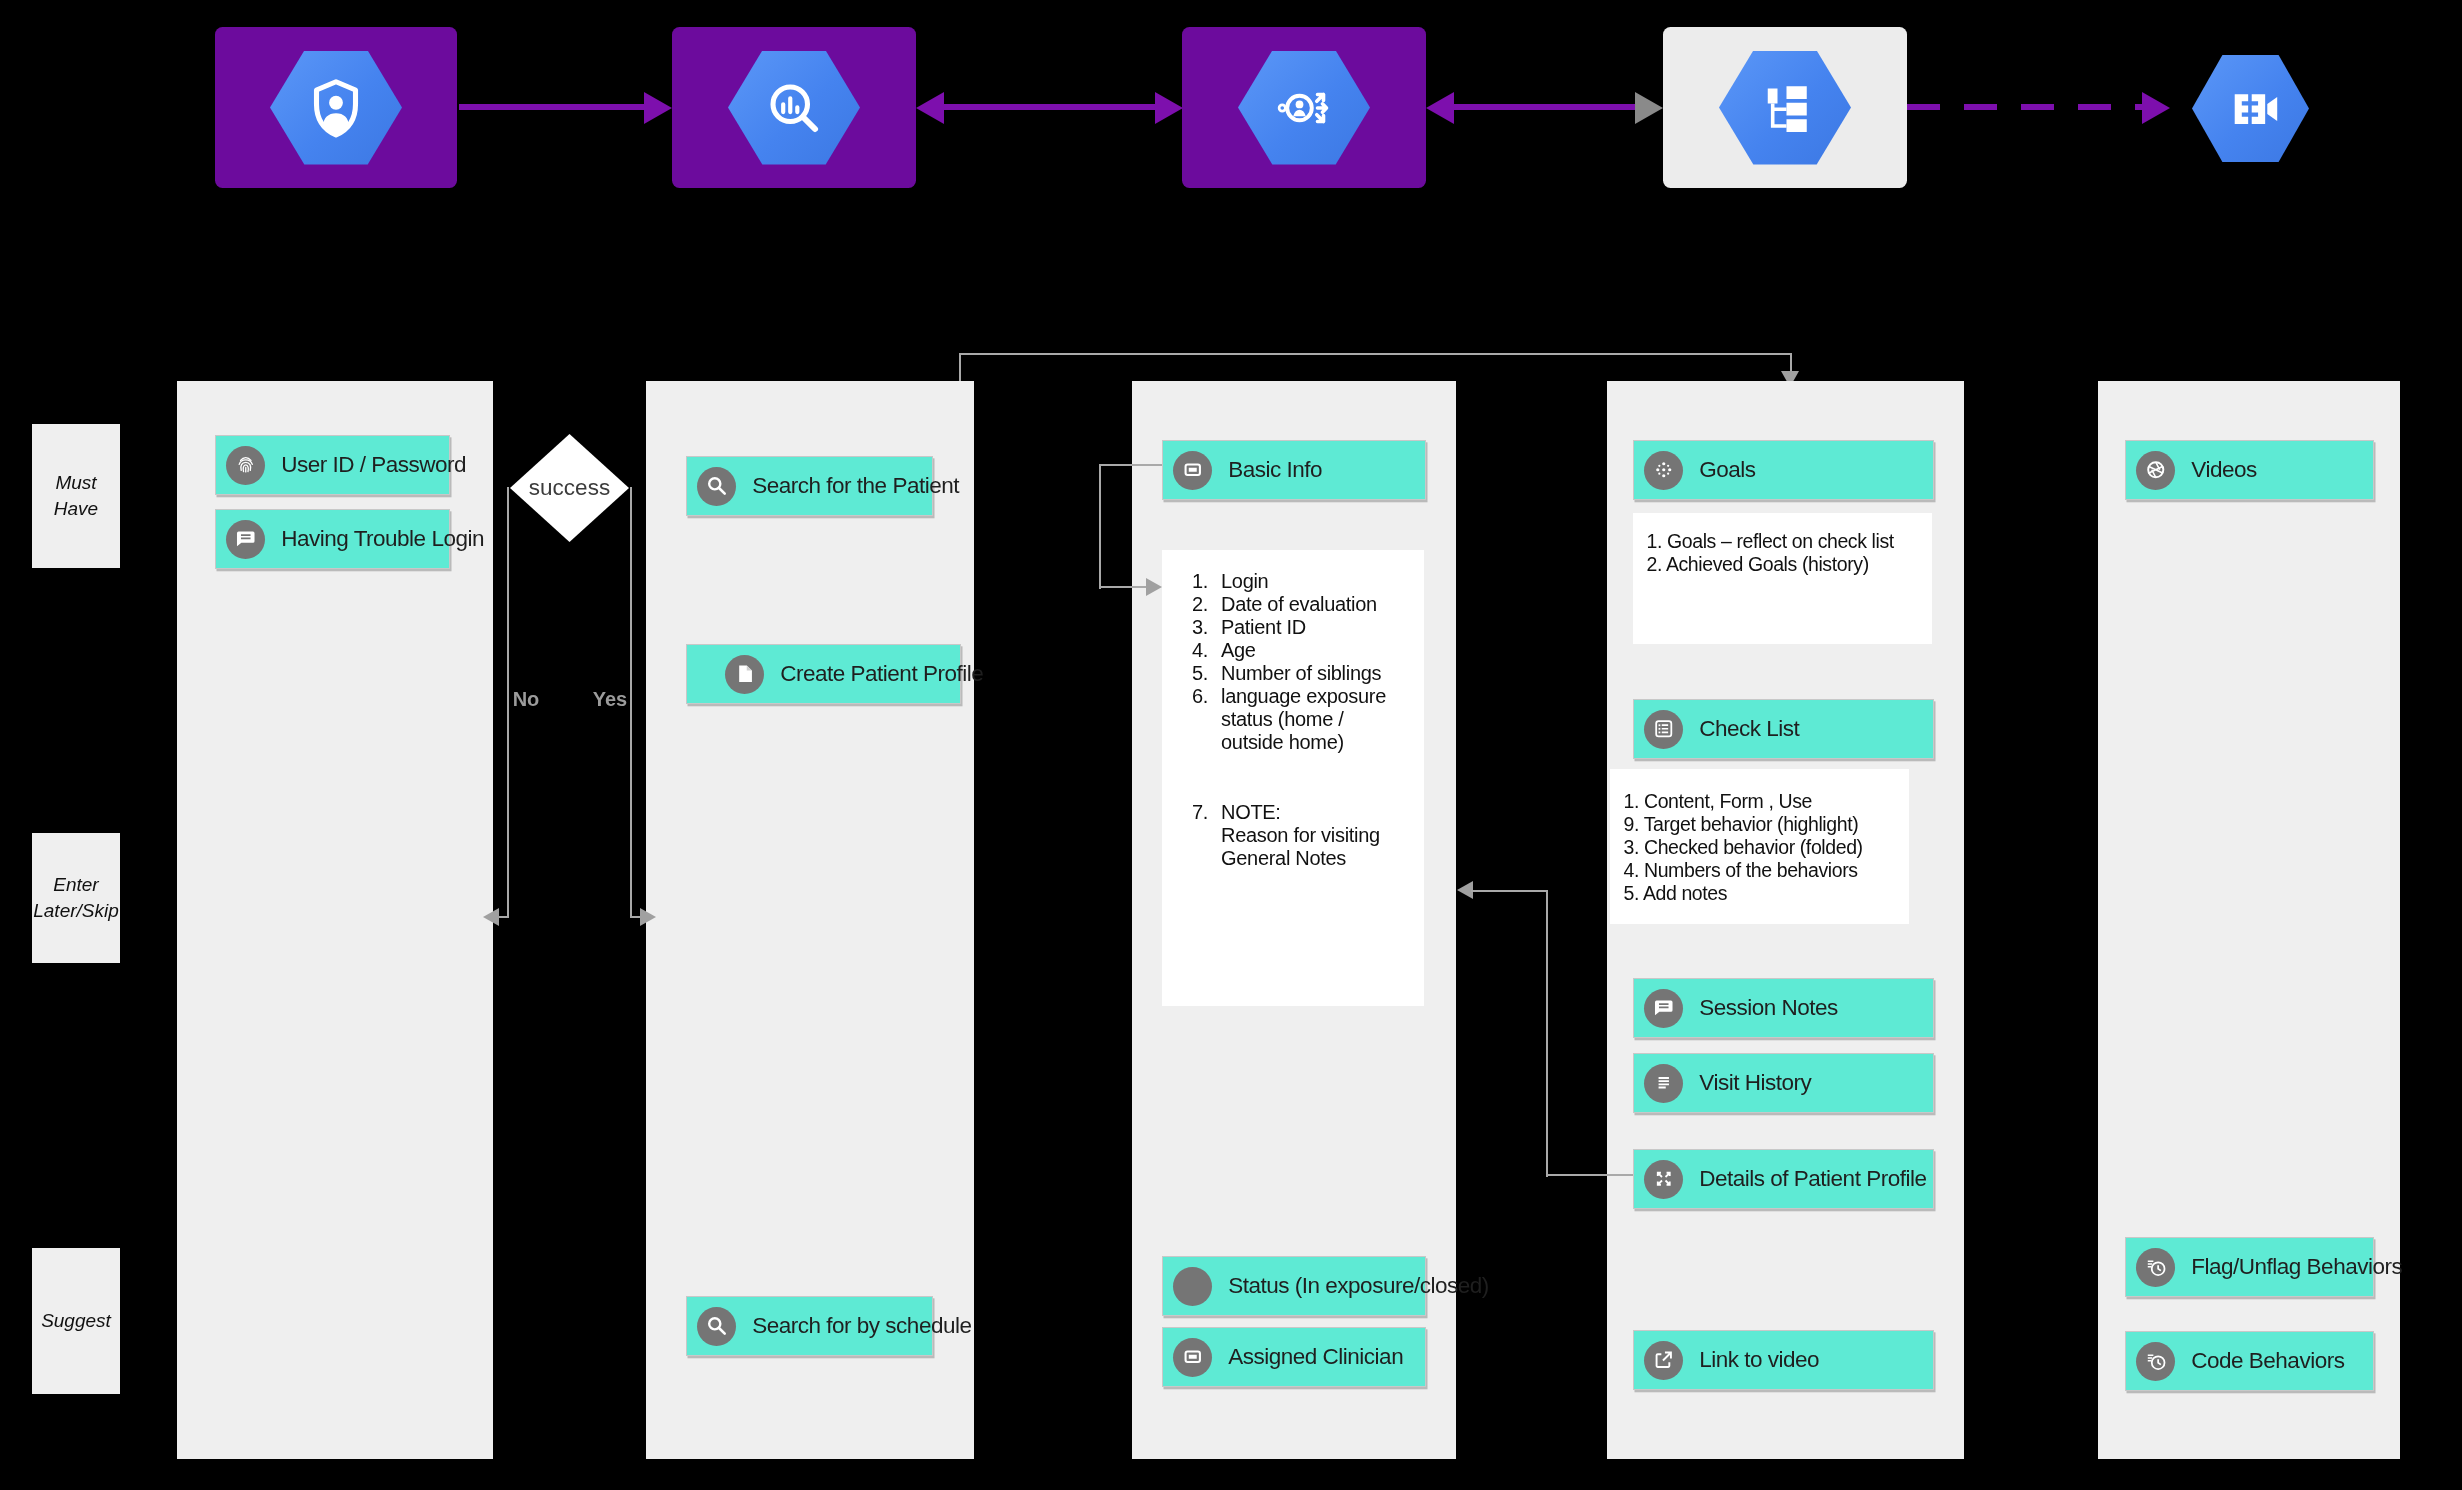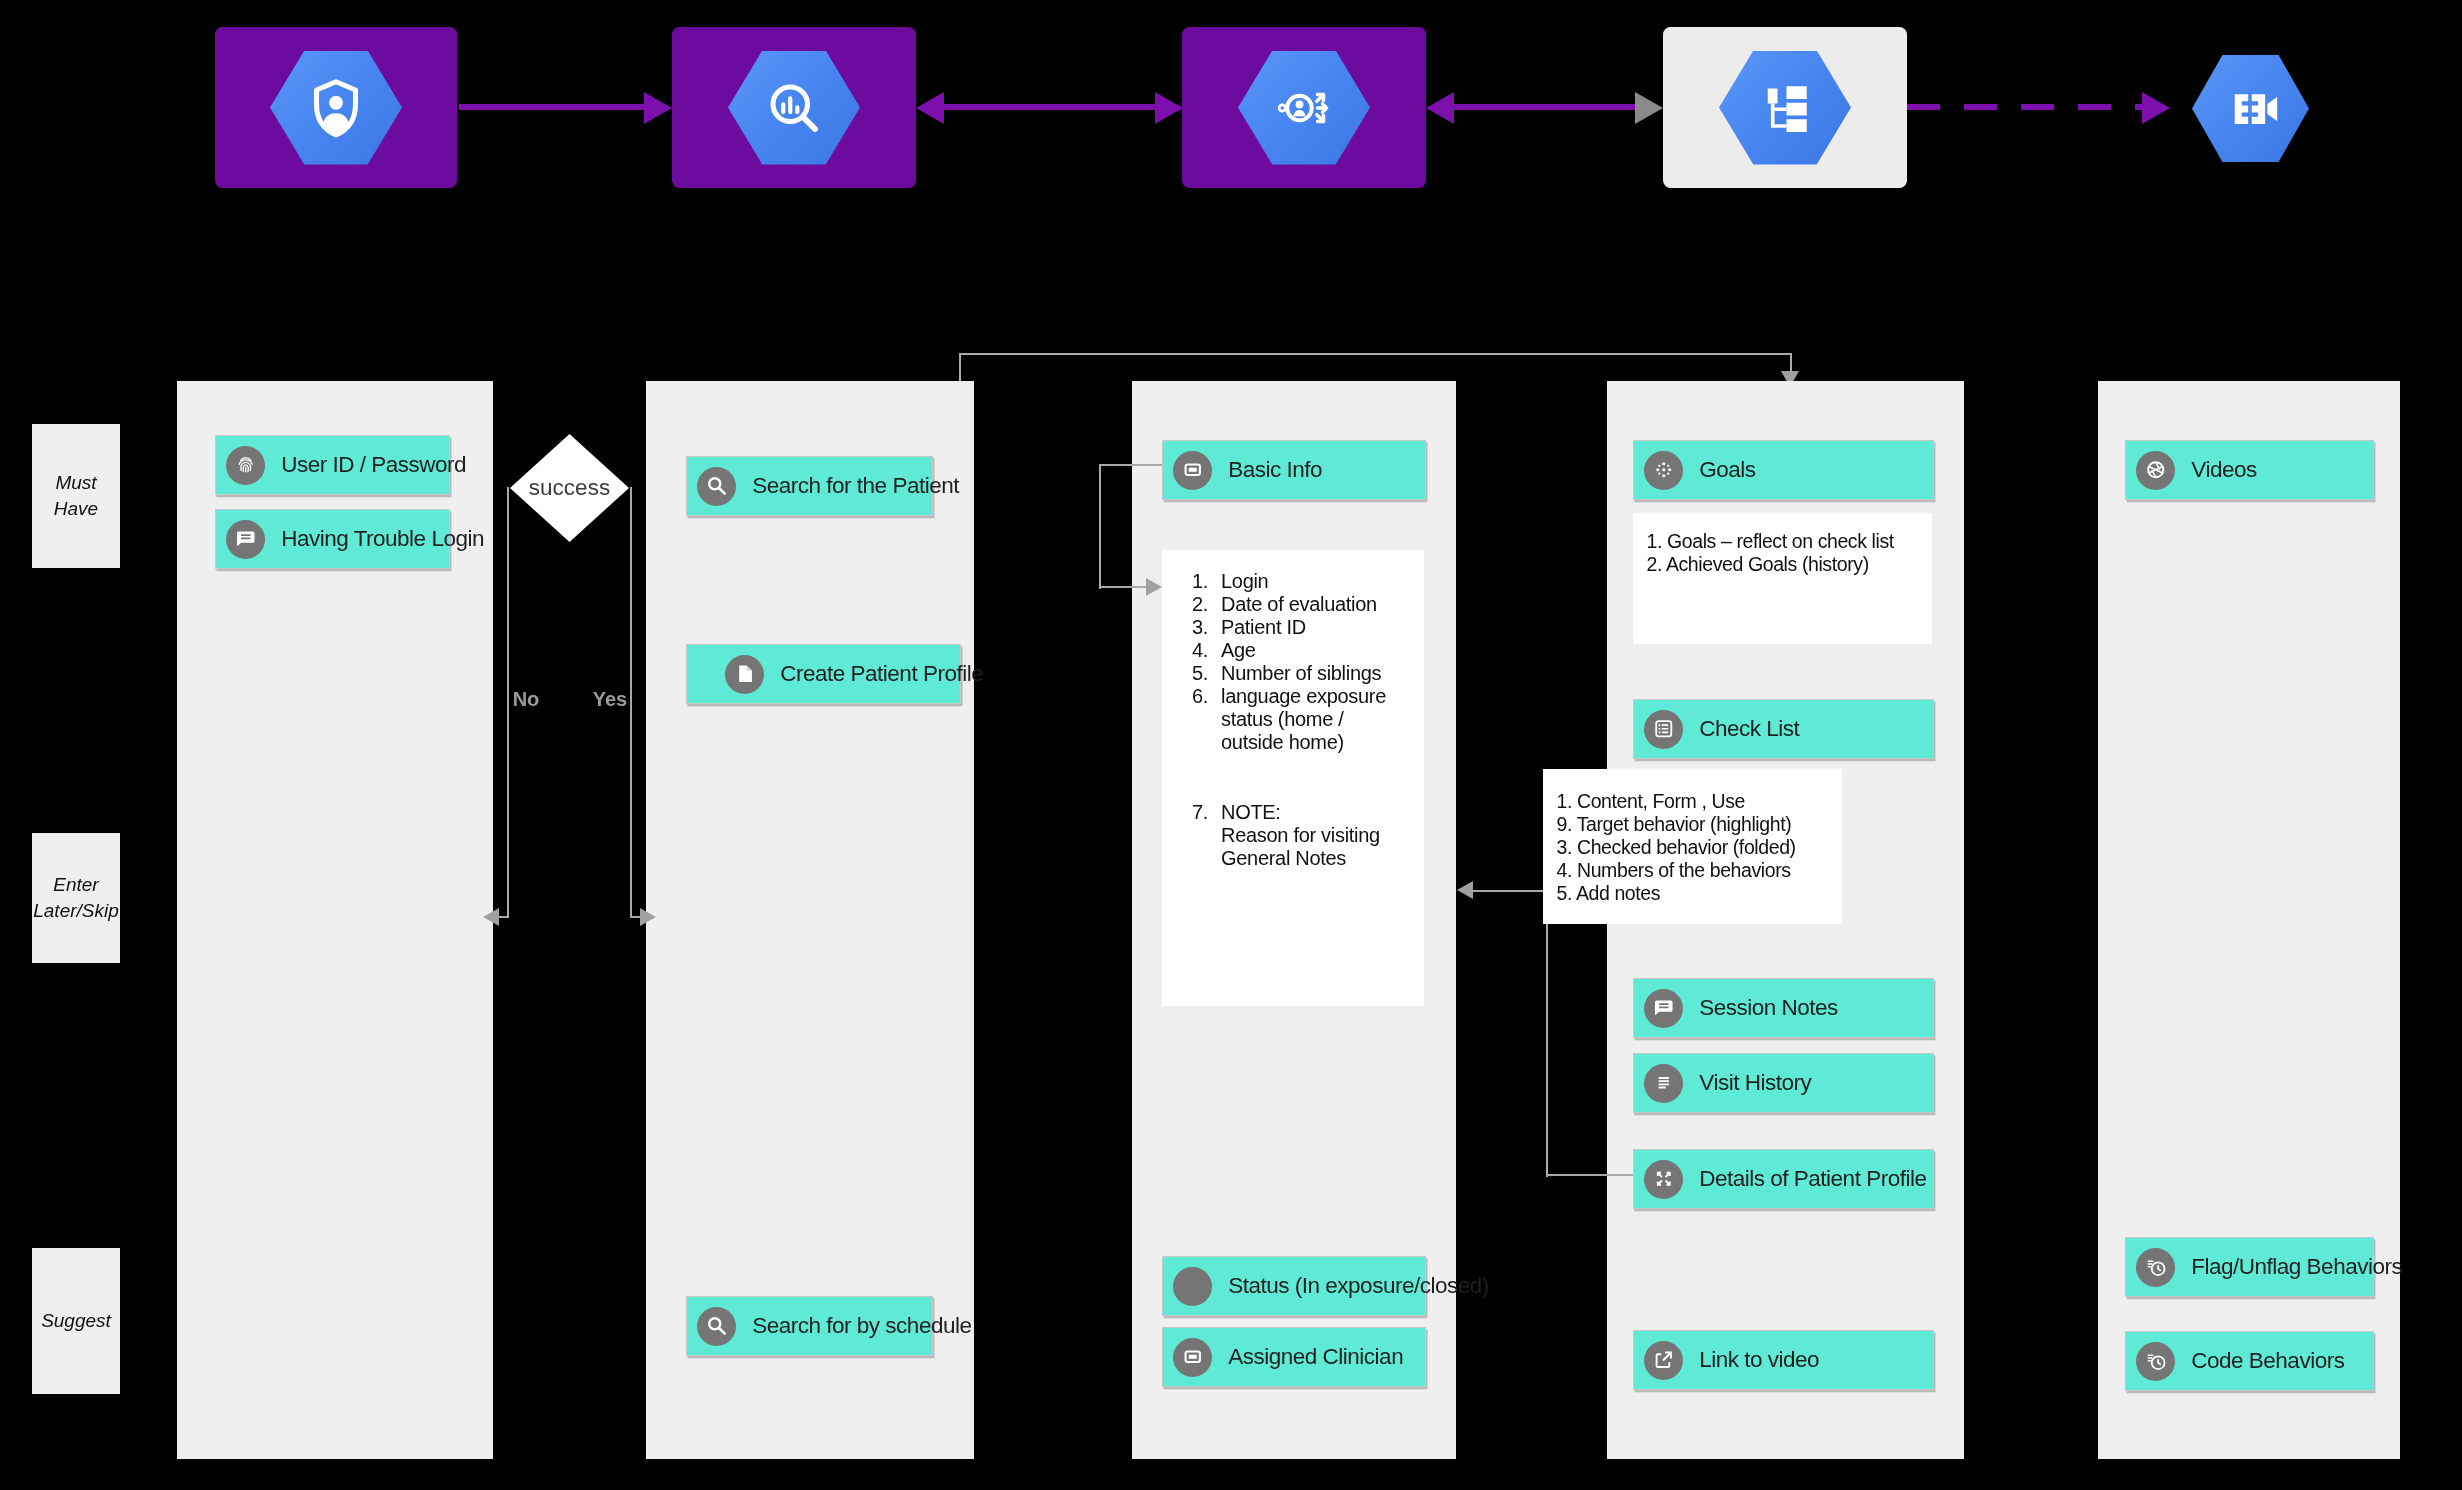--- a/index.html
+++ b/index.html
@@ -328,21 +328,21 @@
           </g>
         <g fill="#fff">
             <rect x="9.5" y="10.5" width="2.2" height="2.2"></rect>
             <rect x="9.5" y="15" width="2.2" height="2.2"></rect>
             <rect x="9.5" y="19.5" width="2.2" height="2.2"></rect>
           </g>
       </svg>
     </span>
     <span class="clabel">Check List</span>
   </div>
-  <div class="panel mini-list" style="left:1543px;top:769px;width:299px;height:155px;box-sizing:border-box;padding-top:21px;">
+  <div class="panel mini-list" style="left:1610px;top:769px;width:299px;height:155px;box-sizing:border-box;padding-top:21px;">
     <div>1. Content, Form , Use</div>
     <div>9. Target behavior (highlight)</div>
     <div>3. Checked behavior (folded)</div>
     <div>4. Numbers of the behaviors</div>
     <div>5. Add notes</div>
   </div>
 
   <div class="card" style="left:1633px;top:978px;width:299px;">
     <span class="cicon">
       <svg viewBox="0 0 32 32">

